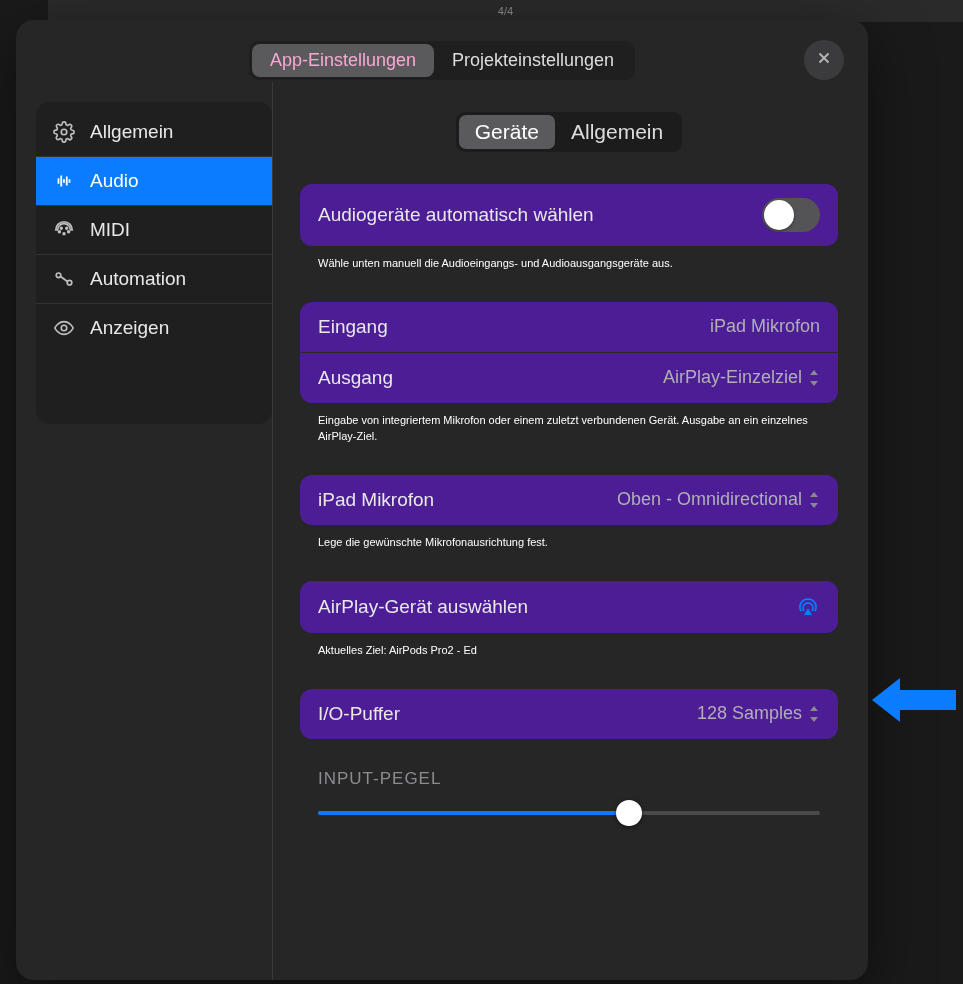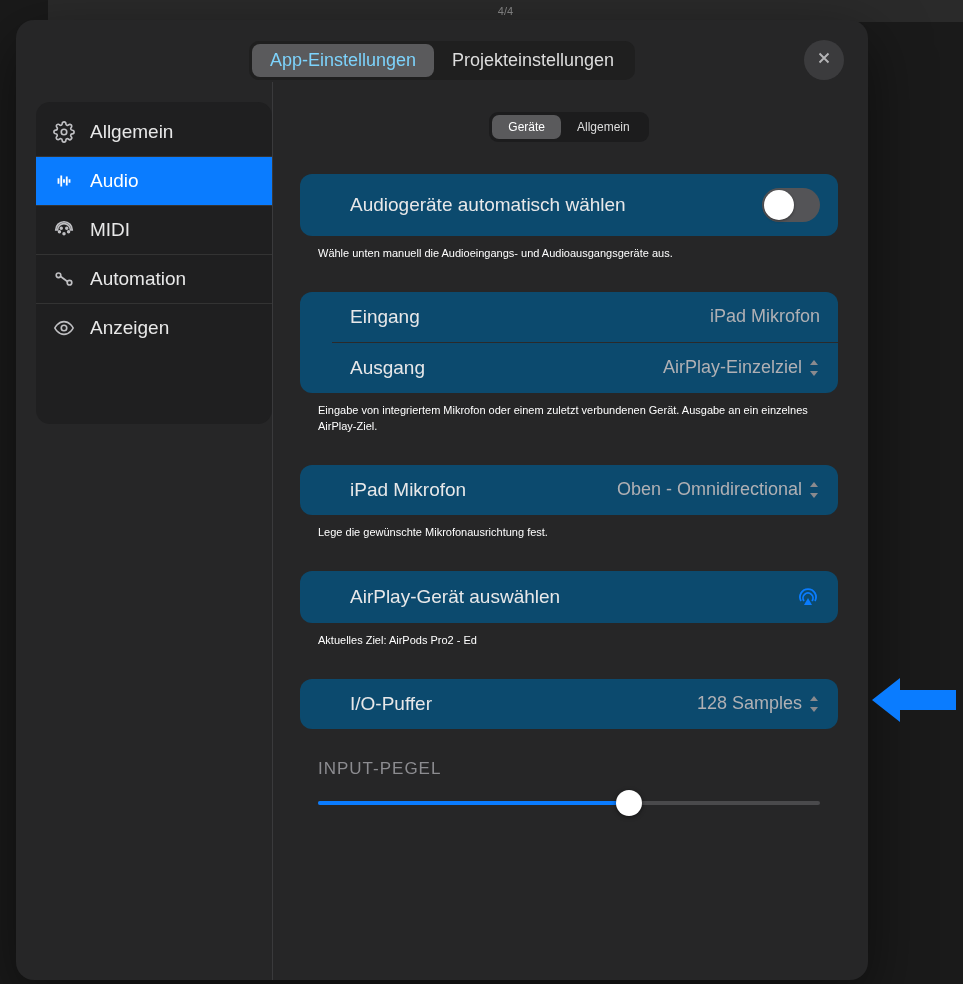--- a/index.html
+++ b/index.html
@@ -9,45 +9,45 @@
 
   .modal {
     position:absolute; top:20px; left:16px; width:852px; height:960px;
     background:#262627; border-radius:18px; box-shadow:0 20px 60px rgba(0,0,0,.5);
     padding:16px 20px 0 20px; overflow:hidden;
   }
 
   .header-row { display:flex; align-items:center; justify-content:center; position:relative; height:48px; }
   .seg { display:flex; background:#1f1f1f; border-radius:10px; padding:3px; }
   .seg button { border:none; background:transparent; color:#ddd; font-size:18px; padding:6px 18px; border-radius:8px; cursor:pointer; }
-  .seg button.active { background:#5a5a5c; color:#7dd3fc; }
+  .seg button.active { background:#5a5a5c; color:#f9a8d4; }
 
   .close-btn { position:absolute; right:4px; top:4px; width:40px; height:40px; border-radius:20px; background:#3b3b3d; display:flex; align-items:center; justify-content:center; cursor:pointer; }
   .close-btn svg { width:18px; height:18px; stroke:#b5b5b7; stroke-width:2.5; }
 
   .body { display:flex; margin-top:18px; height:calc(100% - 80px); }
 
   .sidebar { width:236px; background:#1f1f20; border-radius:14px; padding:6px 0; height:322px; }
   .side-item { display:flex; align-items:center; gap:14px; padding:12px 16px; font-size:19px; color:#e8e8e8; cursor:pointer; border-bottom:1px solid #333; }
   .side-item:last-child { border-bottom:none; }
   .side-item.active { background:#0a7cff; color:#fff; }
   .side-item .icon-wrap { width:24px; height:24px; display:flex; align-items:center; justify-content:center; color:#bfbfc2; }
   .side-item.active .icon-wrap { color:#fff; }
   .side-item:first-child { border-top-left-radius:14px; border-top-right-radius:14px; }
   .side-item:last-child { border-bottom-left-radius:14px; border-bottom-right-radius:14px; }
 
   .content { flex:1; padding:0 10px 0 28px; display:flex; flex-direction:column; position:relative; }
   .content .border-left { position:absolute; left:0; top:-20px; bottom:-200px; width:1px; background:#3a3a3c; }
 
   .sub-seg-wrap { display:flex; justify-content:center; margin:10px 0 32px 0; }
   .sub-seg { display:flex; background:#1c1c1d; border-radius:9px; padding:3px; }
-  .sub-seg button { border:none; background:transparent; color:#ddd; font-size:12px; padding:5px 16px; border-radius:7px; cursor:pointer; }
+  .sub-seg button { border:none; background:transparent; color:#ddd; font-size:21px; padding:5px 16px; border-radius:7px; cursor:pointer; }
   .sub-seg button.active { background:#5a5a5c; color:#fff; }
 
-  .card { background:#0c4a6e; border-radius:12px;padding-left:32px; }
+  .card { background:#4c1d95; border-radius:12px; }
   .card-row { display:flex; align-items:center; justify-content:space-between; padding:14px 18px; font-size:19px; color:#e8e8e9; border-bottom:1px solid #2a2a2b; }
   .card-row:last-child { border-bottom:none; }
   .card-row .value { color:#b0b0b4; display:flex; align-items:center; gap:6px; font-size:18px; }
 
   .help { font-size:11px; color:#ffffff; padding:10px 18px 0 18px; line-height:1.45; }
   .section-gap { height:30px; }
 
   .toggle { width:58px; height:34px; border-radius:17px; background:#545457; position:relative; cursor:pointer; }
   .toggle .knob { position:absolute; width:30px; height:30px; background:#fff; border-radius:50%; top:2px; left:2px; box-shadow:0 1px 3px rgba(0,0,0,.4); }
 

